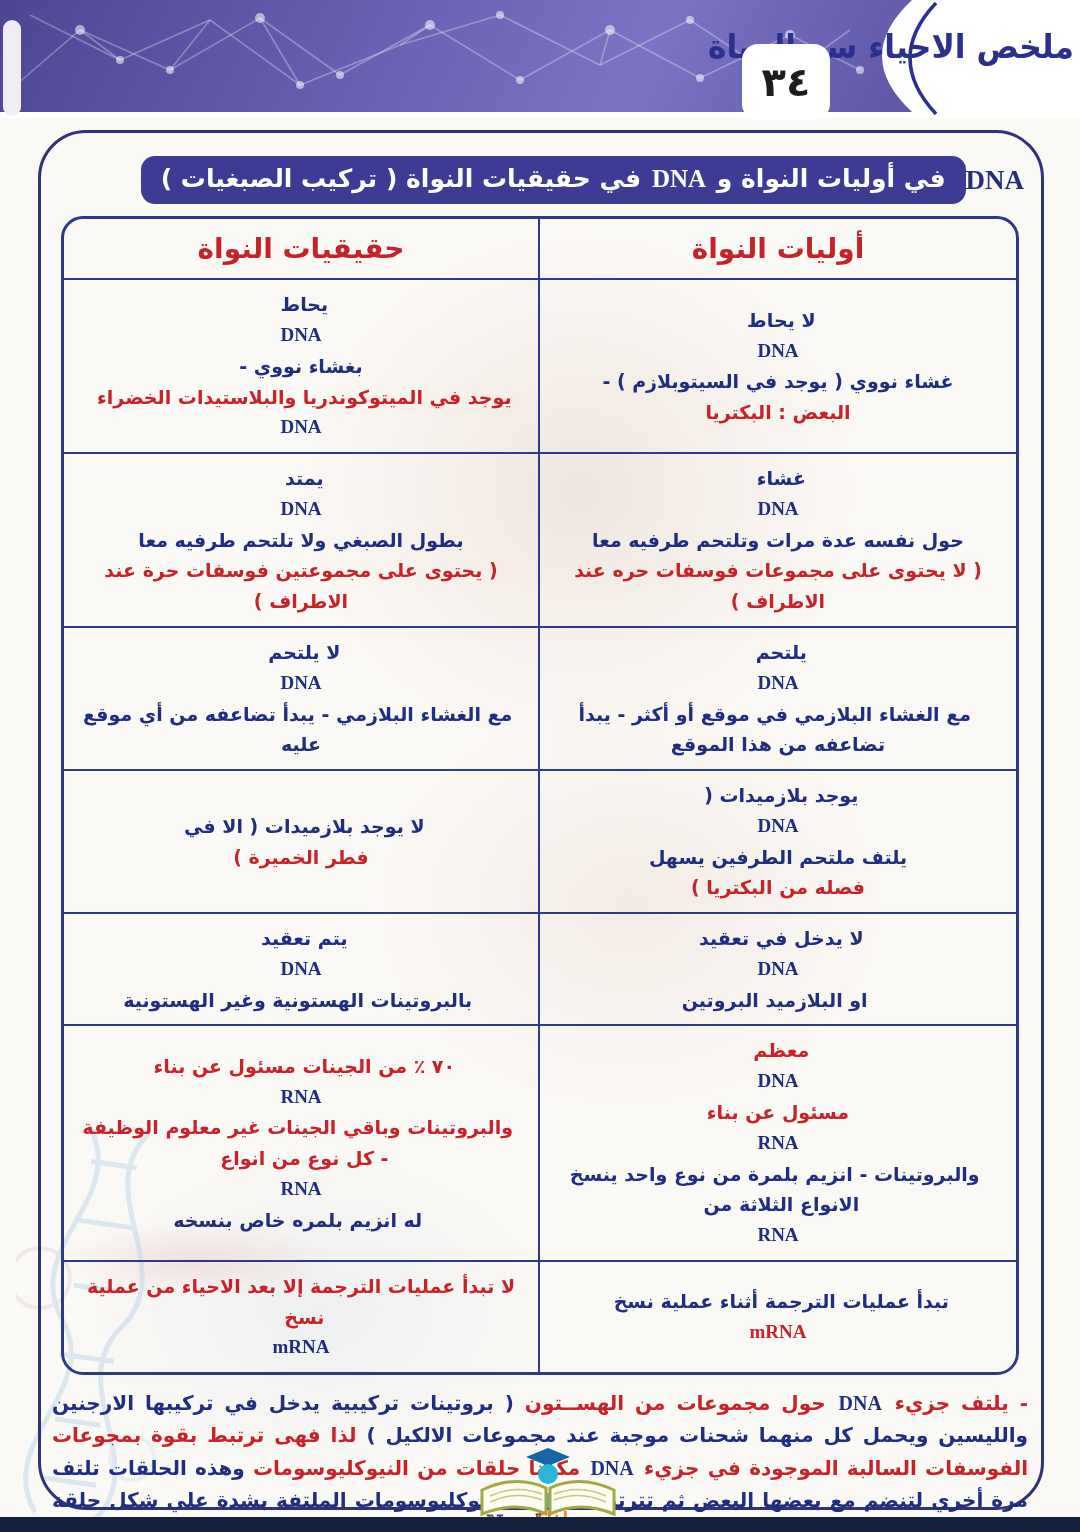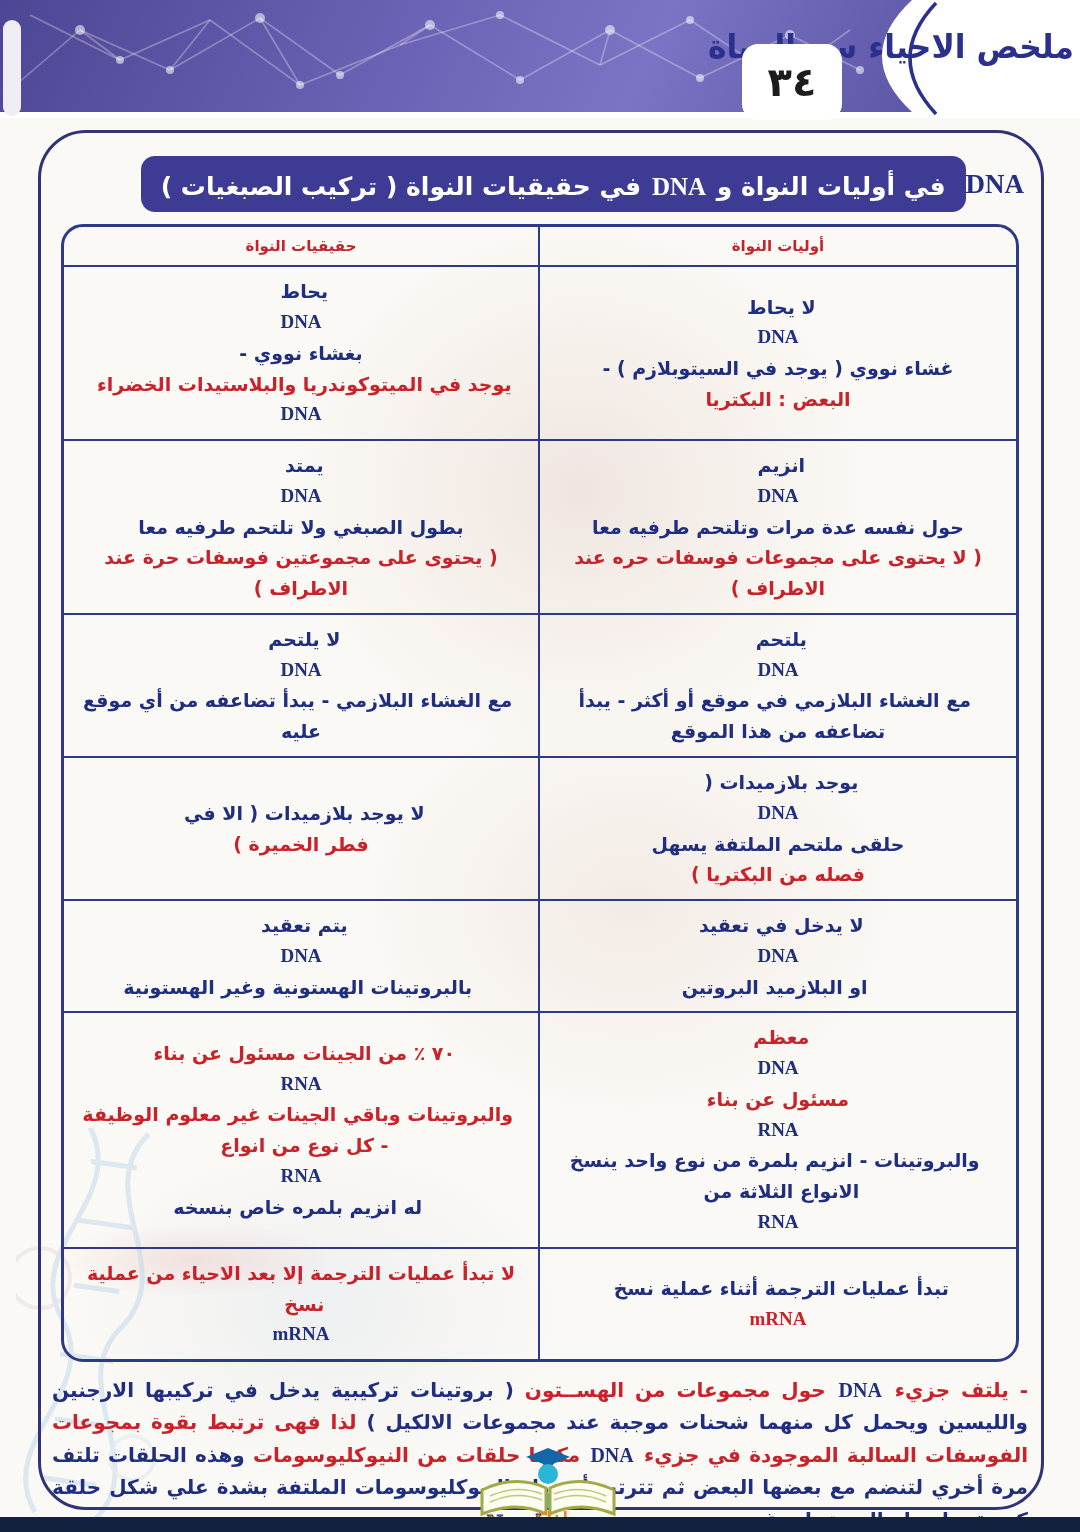--- a/index.html
+++ b/index.html
@@ -6,21 +6,21 @@
   .page{position:relative;width:1080px;height:1532px;background:#fbf9f5;overflow:hidden;
         font-family:"DejaVu Sans",sans-serif;}
 
   
   .header{position:absolute;top:0;left:0;width:1080px;height:118px;background:#ffffff;}
   .band{position:absolute;top:0;left:0;width:912px;height:112px;
         background:linear-gradient(115deg,#4d4694 0%,#6b64b6 45%,#7b74c4 70%,#5e57a8 100%);
         clip-path:path("M0,0 H912 Q852,56 912,112 H0 Z");}
   .left-tab{position:absolute;left:3px;top:20px;width:18px;height:96px;background:#f0eef4;border-radius:9px;}
   .bracket{position:absolute;left:878px;top:0;width:70px;height:118px;}
-  .page-num{position:absolute;left:742px;top:44px;width:100px;height:76px;background:#ffffff;
+  .page-num{position:absolute;left:742px;top:44px;width:88px;height:76px;background:#ffffff;
         border-radius:16px;display:flex;align-items:center;justify-content:center;
         font-size:40px;font-weight:700;color:#1c1c1c;z-index:3;}
   .h-title{position:absolute;right:6px;top:30px;width:160px;direction:rtl;text-align:center;
         font-size:33px;font-weight:700;color:#2b2f8e;transform:scaleX(.95);transform-origin:right center;
         line-height:1.0;white-space:nowrap;}
 
   
   .main-border{position:absolute;left:38px;top:130px;width:1000px;height:1374px;
         border:3px solid #303476;border-radius:48px;background:transparent;z-index:1;}
   .bottom-bar{position:absolute;left:0;top:1517px;width:1080px;height:15px;background:#14213c;z-index:6;}
@@ -41,31 +41,31 @@
   .c-navy{color:#1f2e7e;}
   .c-red{color:#c8222a;}
   .c-latin{font-family:"Liberation Serif","DejaVu Serif",serif;color:#1f2e7e;direction:ltr;unicode-bidi:isolate;padding:0 2px;}
   .c-latin-red{font-family:"Liberation Serif","DejaVu Serif",serif;color:#c8222a;direction:ltr;unicode-bidi:isolate;padding:0 2px;}
   .c-white{color:#ffffff;}
   .c-latin-white{font-family:"Liberation Serif","DejaVu Serif",serif;color:#ffffff;direction:ltr;unicode-bidi:isolate;padding:0 2px;}
 
   .title-row{display:flex;align-items:center;margin:14px 0 4px 0;}
   .dna-out{font-family:"Liberation Serif","DejaVu Serif",serif;font-weight:700;font-size:27px;
         color:#23307f;margin-inline-end:8px;direction:ltr;unicode-bidi:isolate;}
-  .title-bar{background:#3d3b94;color:#fff;border-radius:14px;padding:16px 20px 11px 20px;
+  .title-bar{background:#3d3b94;color:#fff;border-radius:14px;padding:8px 20px 11px 20px;
         font-size:25px;font-weight:700;width:fit-content;margin-left:8px;}
 
   .cmp-table{width:952px;margin:12px auto 8px auto;border:3px solid #2e3a85;border-radius:22px;
         overflow:hidden;}
   .t-row{display:grid;grid-template-columns:1fr 1fr;}
   .t-row + .t-row{border-top:2px solid #2e3a85;}
   .t-cell{padding:9px 13px;text-align:center;font-size:19px;line-height:1.62;
         display:flex;flex-direction:column;justify-content:center;}
   .t-cell:nth-child(2){border-inline-start:2px solid #2e3a85;}
-  .t-cell.head{font-size:15px;font-weight:700;color:#c3242b;padding:7px 10px;}
+  .t-cell.head{font-size:28px;font-weight:700;color:#c3242b;padding:7px 10px;}
 
   .para{margin:12px 4px 4px 4px;font-size:20px;line-height:1.62;text-align:justify;}
 
   .logo{position:absolute;left:468px;top:1438px;width:160px;height:94px;z-index:5;}
 </style>
 </head>
 <body>
 
 <div class="page">
 
@@ -153,21 +153,21 @@
         <div class="t-cell">
             <span class="run c-navy">يحاط </span>
             <span class="run c-latin">DNA</span>
             <span class="run c-navy"> بغشاء نووي - </span>
             <span class="run c-red">يوجد في الميتوكوندريا والبلاستيدات الخضراء </span>
             <span class="run c-latin">DNA</span>
           </div>
       </div>
       <div class="t-row">
         <div class="t-cell">
-            <span class="run c-navy">انزيم </span>
+            <span class="run c-navy">غشاء </span>
             <span class="run c-latin">DNA</span>
             <span class="run c-navy"> حول نفسه عدة مرات وتلتحم طرفيه معا </span>
             <span class="run c-red">( لا يحتوى على مجموعات فوسفات حره عند الاطراف )</span>
           </div>
         <div class="t-cell">
             <span class="run c-navy">يمتد </span>
             <span class="run c-latin">DNA</span>
             <span class="run c-navy"> بطول الصبغي ولا تلتحم طرفيه معا </span>
             <span class="run c-red">( يحتوى على مجموعتين فوسفات حرة عند الاطراف )</span>
           </div>
@@ -181,21 +181,21 @@
         <div class="t-cell">
             <span class="run c-navy">لا يلتحم </span>
             <span class="run c-latin">DNA</span>
             <span class="run c-navy"> مع الغشاء البلازمي - يبدأ تضاعفه من أي موقع عليه</span>
           </div>
       </div>
       <div class="t-row">
         <div class="t-cell">
             <span class="run c-navy">يوجد بلازميدات ( </span>
             <span class="run c-latin">DNA</span>
-            <span class="run c-navy"> حلقى ملتحم الملتفة يسهل </span>
+            <span class="run c-navy"> يلتف ملتحم الطرفين يسهل </span>
             <span class="run c-red">فصله من البكتريا )</span>
           </div>
         <div class="t-cell">
             <span class="run c-navy">لا يوجد بلازميدات ( الا في </span>
             <span class="run c-red">فطر الخميرة )</span>
           </div>
       </div>
       <div class="t-row">
         <div class="t-cell">
             <span class="run c-navy">لا يدخل في تعقيد </span>

